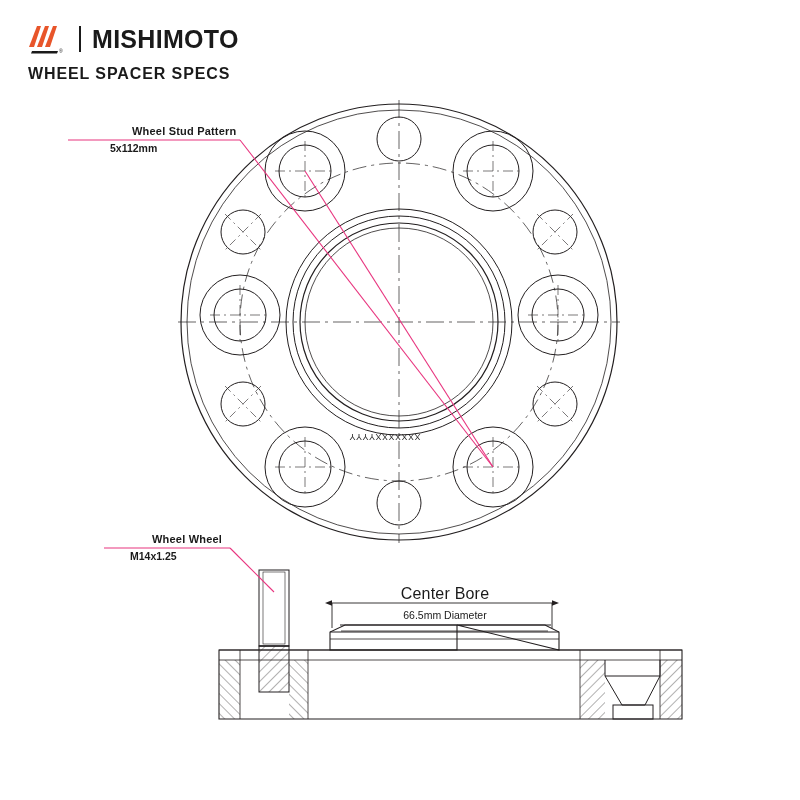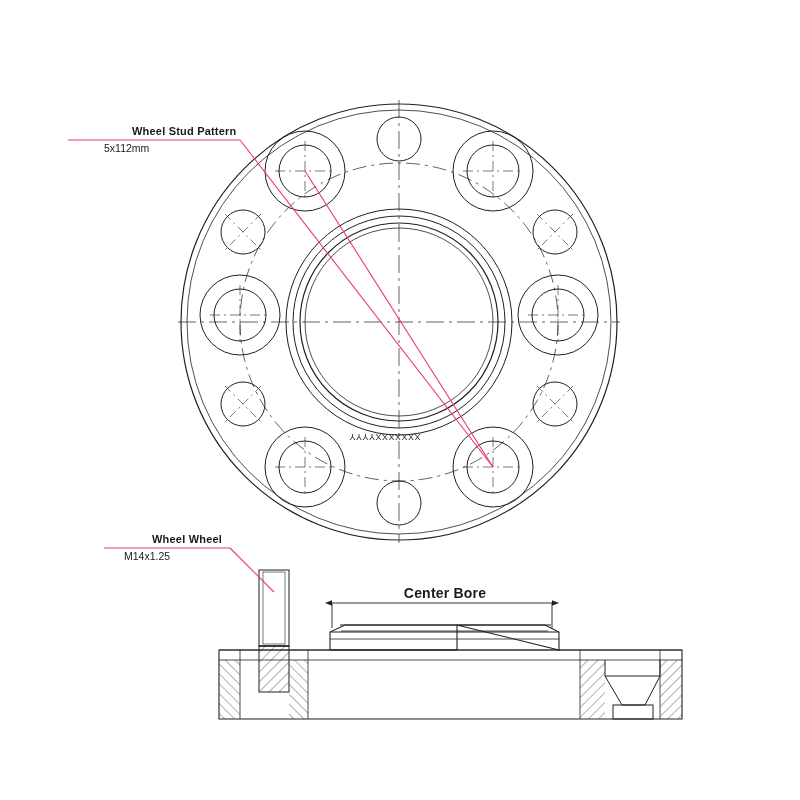--- a/index.html
+++ b/index.html
@@ -82,35 +82,36 @@
     font-weight: bold;
     color: #1a1a1a;
     letter-spacing: 0.2px;
     white-space: nowrap;
     margin-left: 48px;
   }
   .callout .c-value {
     font-size: 10.5px;
     color: #1a1a1a;
     margin-top: 5px;
-    margin-left: 20px;
+    margin-left: 26px;
     white-space: nowrap;
+    font-weight: bold;
   }
 
   #callout-stud-pattern { left: 84px; top: 125px; }
   #callout-wheel-stud   { left: 104px; top: 533px; }
 
   .dim-label {
     position: absolute;
     text-align: center;
     width: 240px;
   }
   .dim-label .c-title {
-    font-size: 14px;
-    font-weight: bold;
+    font-size: 16px;
+    font-weight: normal;
     letter-spacing: 0.2px;
   }
   .dim-label .c-value {
     font-size: 10.5px;
     margin-top: 6px;
   }
   #callout-center-bore { left: 325px; top: 585px; }
 
   .etch-text {
     position: absolute;
@@ -121,20 +122,40 @@
     color: #2a2a2a;
     transform: rotate(180deg);
     white-space: nowrap;
   }
 </style>
 </head>
 <body>
 
 <div id="page">
 
+  <div class="header">
+    <div class="brand-row">
+      <span class="logo-mark">
+        <svg width="42" height="30" viewBox="0 0 42 30">
+          <g fill="#e8552a">
+            <polygon points="1,23 9,2 13,2 6,23"></polygon>
+            <polygon points="9,23 17,2 21,2 14,23"></polygon>
+            <polygon points="17,23 25,2 29,2 22,23"></polygon>
+          </g>
+          <g fill="#1a1a1a">
+            <polygon points="4,27 30,27 29,29.5 3,29.5"></polygon>
+          </g>
+          <text x="31" y="29" font-size="5" fill="#1a1a1a" font-family="Liberation Sans, sans-serif">®</text>
+        </svg>
+      </span>
+      <span class="logo-divider"></span>
+      <span class="brand-name">MISHIMOTO</span>
+    </div>
+    <div class="doc-subtitle">WHEEL SPACER SPECS</div>
+  </div>
 
   <svg id="drawing" viewBox="0 0 800 800" xmlns="http://www.w3.org/2000/svg">
 
     <defs>
       <pattern id="hatchR" width="7" height="7" patternTransform="rotate(45)" patternUnits="userSpaceOnUse">
         <line x1="0" y1="0" x2="0" y2="7" stroke="#231f20" stroke-width="0.7"></line>
       </pattern>
       <pattern id="hatchL" width="7" height="7" patternTransform="rotate(-45)" patternUnits="userSpaceOnUse">
         <line x1="0" y1="0" x2="0" y2="7" stroke="#231f20" stroke-width="0.7"></line>
       </pattern>
@@ -289,17 +310,18 @@
     <div class="c-value">5x112mm</div>
   </div>
 
   <div class="callout" id="callout-wheel-stud">
     <div class="c-title">Wheel Wheel</div>
     <div class="c-value">M14x1.25</div>
   </div>
 
   <div class="dim-label" id="callout-center-bore">
     <div class="c-title">Center Bore</div>
+    <div class="c-value">66.5mm Diameter</div>
   </div>
 
   <div class="etch-text">XXXXXXXYYYY</div>
 
 </div>
 
 </body></html>

